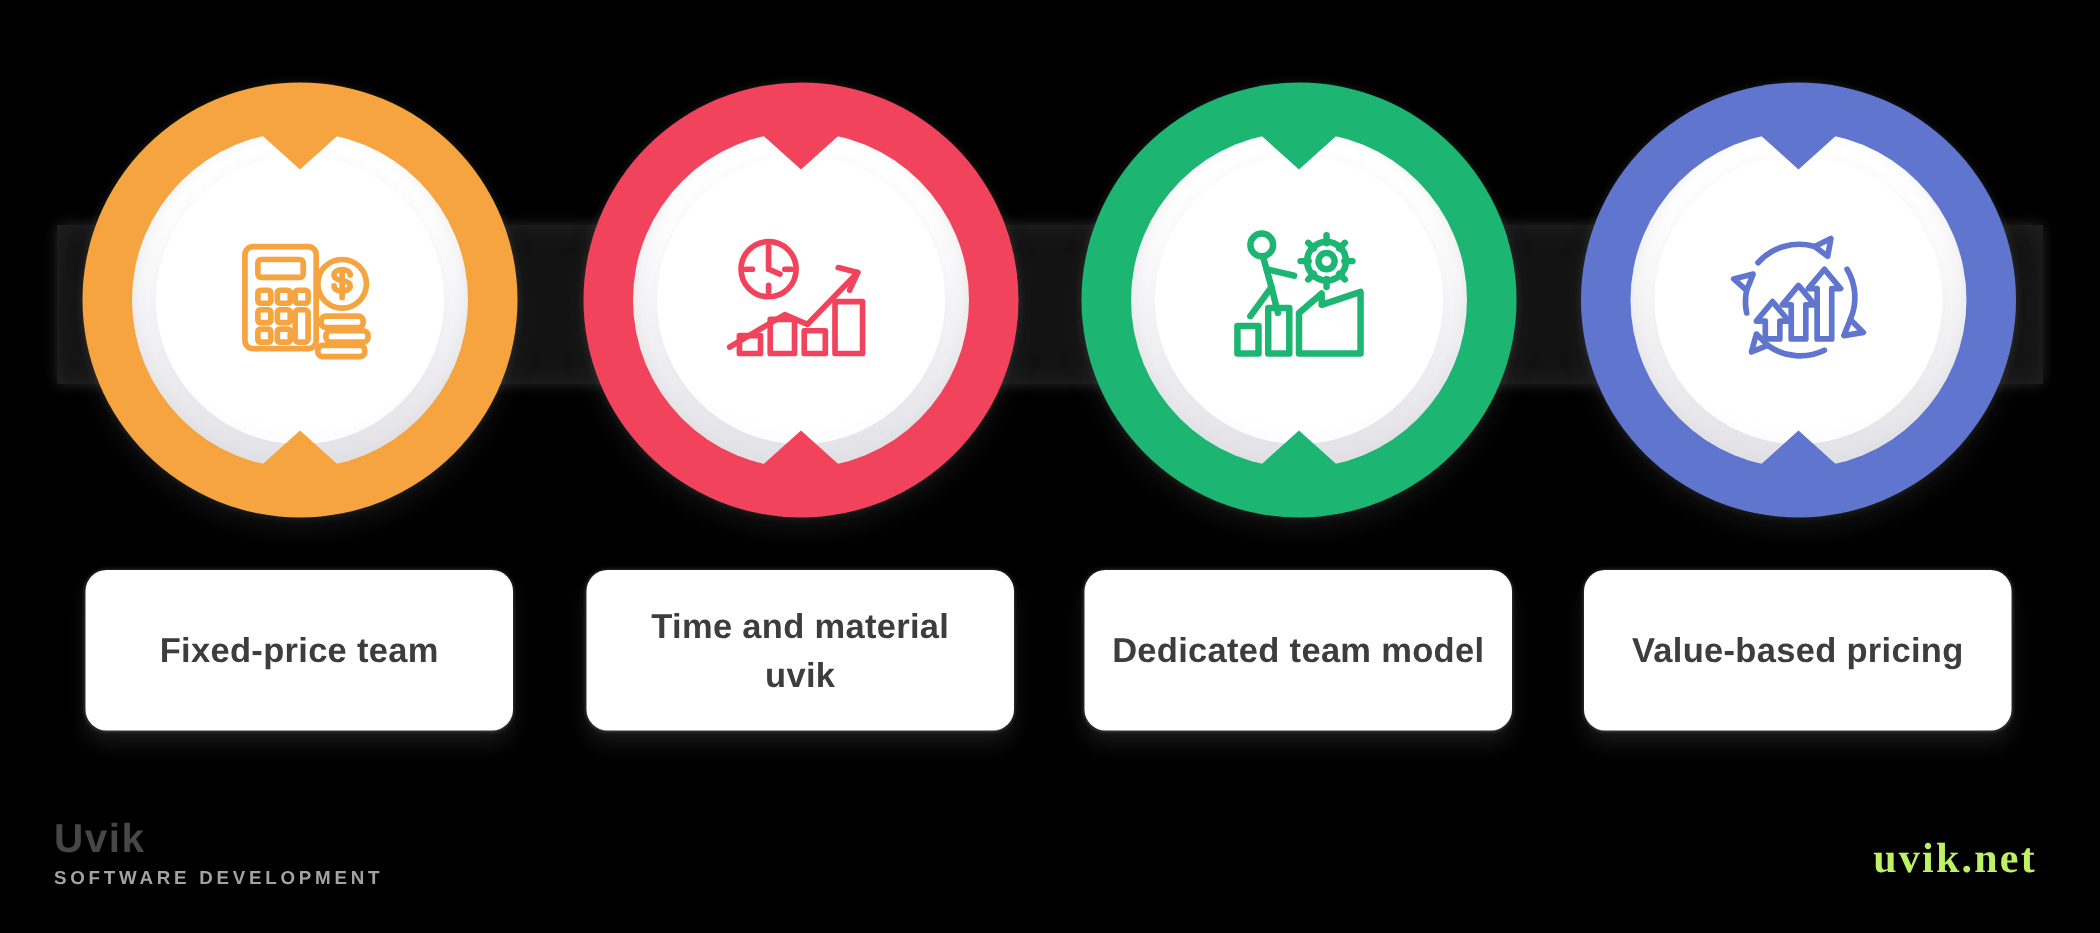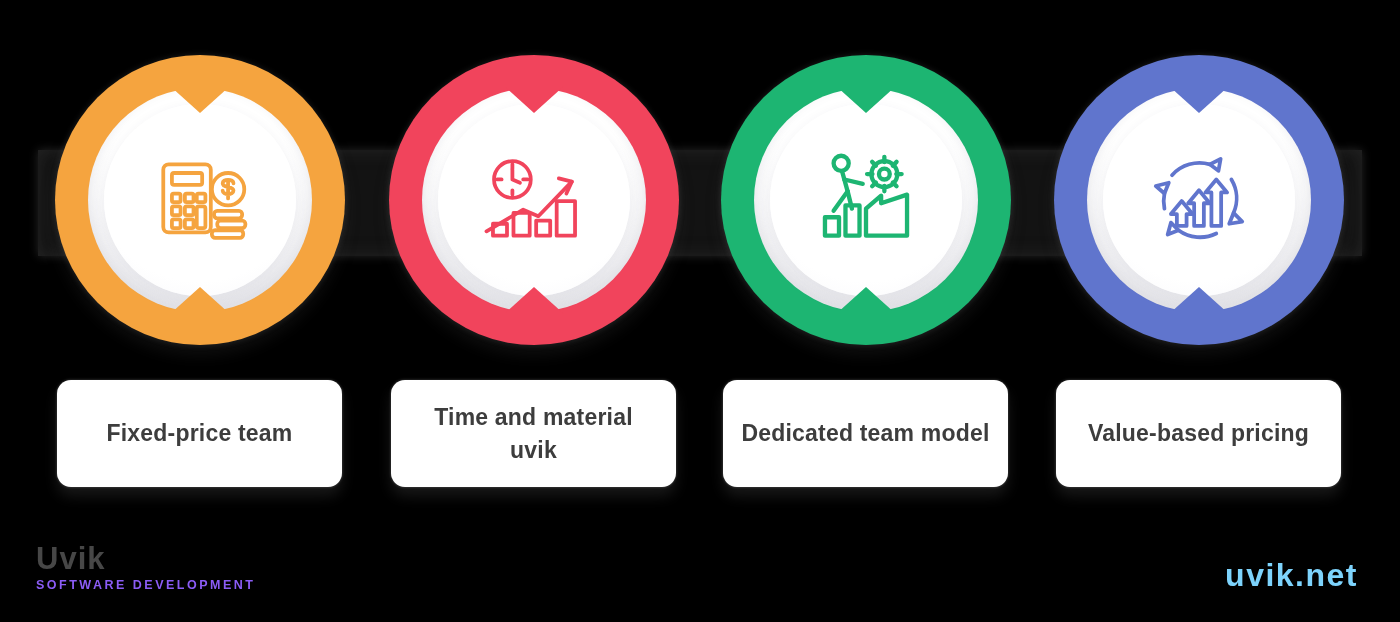--- a/index.html
+++ b/index.html
@@ -65,24 +65,24 @@
     box-shadow:0 0 3px rgba(150,150,150,.45), 0 9px 14px rgba(70,70,70,.35);
     padding:0 18px;box-sizing:border-box;
   }
   .label-card span{
     font-size:23px;line-height:33px;font-weight:600;color:#3d3d3d;
     letter-spacing:.2px;
   }
 
   
   .brand{position:absolute;left:36px;top:543px;z-index:2;}
-  .brand-wordmark{font-size:31px;font-weight:700;color:#474747;line-height:32px;letter-spacing:1px;}
-  .brand-tagline{font-size:12.5px;font-weight:600;color:#8b5cf6;letter-spacing:2.5px;margin-top:3px;text-transform:uppercase;}
+  .brand-wordmark{font-size:27px;font-weight:700;color:#474747;line-height:32px;letter-spacing:1px;}
+  .brand-tagline{font-size:12.5px;font-weight:600;color:#a3a3a3;letter-spacing:2.5px;margin-top:3px;text-transform:uppercase;}
   .site{position:absolute;right:42px;top:557px;z-index:2;
-    font-size:32px;font-weight:700;color:#7dd3fc;letter-spacing:1.5px;}
+    font-size:28px;font-weight:700;color:#bef264;letter-spacing:1.5px;font-family:Liberation Serif, serif;}
 
   .node1{left:55px;}  .node2{left:389px;}  .node3{left:721px;}  .node4{left:1054px;}
 </style>
 </head>
 <body>
 
 <div class="stage">
 
   <div class="band"></div>
 

